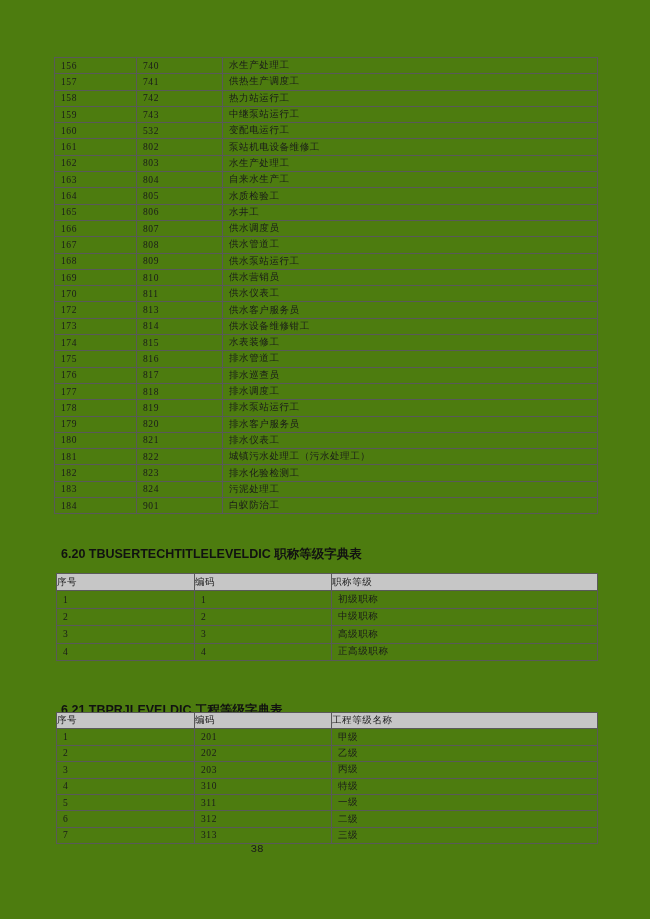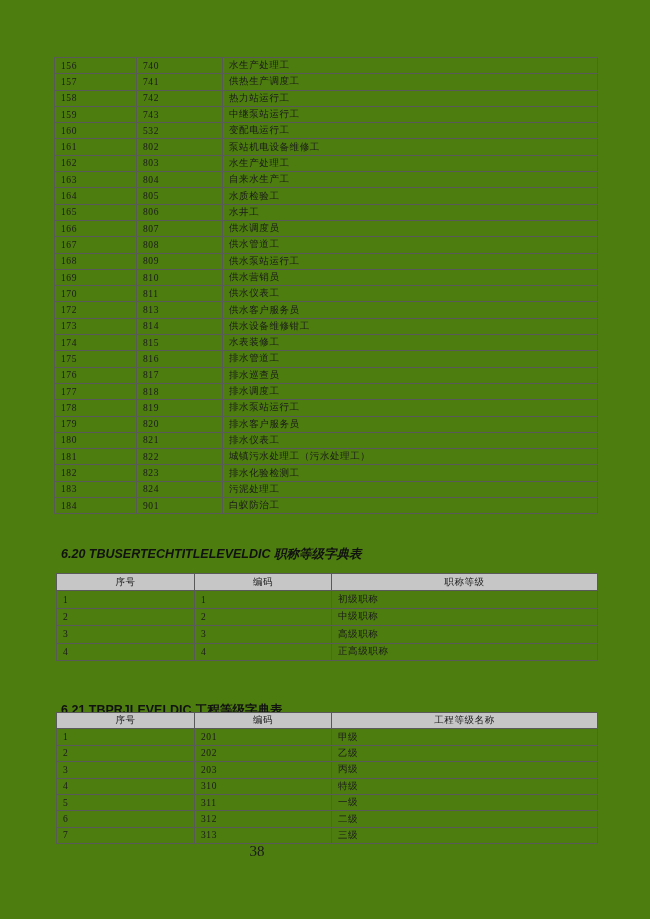--- a/index.html
+++ b/index.html
@@ -29,51 +29,52 @@
     white-space: nowrap;
     vertical-align: middle;
   }
   td {
     padding: 0 0 0 6px;
     text-align: left;
     letter-spacing: 0.6px;
   }
   th {
     background: #c6c6c6;
-    text-align: center;
+    text-align: left;
     padding: 0;
     letter-spacing: 0.6px;
     margin-left: 48px;
   }
   .t1 { left: 54px; top: 57px; width: 543px; }
   .t1 td { height: 15.3px; }
   .t2 { left: 56px; top: 573px; width: 541px; }
   .t2 td, .t2 th { height: 16.4px; }
   .t3 { left: 56px; top: 712px; width: 541px; }
   .t3 td, .t3 th { height: 15.4px; }
   .heading {
     position: absolute;
     left: 61px;
     margin: 0;
     font-family: "Liberation Sans", sans-serif;
     font-weight: bold;
     font-size: 12.5px;
     color: #111111;
     white-space: nowrap;
   }
-  .h620 { top: 546px; font-style: italic; }
+  .h620 { top: 546px; }
   .h621 { top: 702px; }
   .pagenum {
     position: absolute;
     top: 843px;
     left: 0;
     width: 514px;
     text-align: center;
-    font-size: 15px;
+    font-size: 11px;
     color: #1a1a1a;
+    font-family: Liberation Mono, monospace;
   }
 </style>
 </head>
 <body>
 
 <div class="page">
 
   <table class="t1">
     <colgroup>
       <col style="width:82px">

